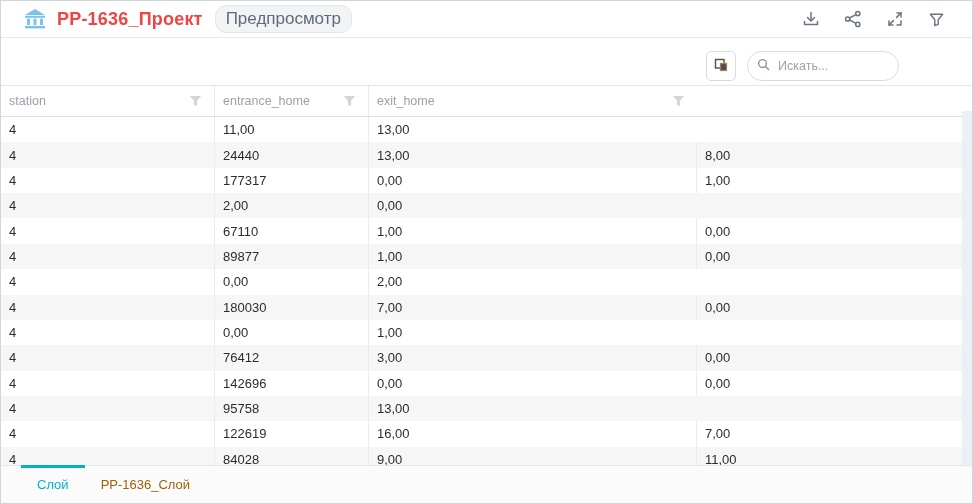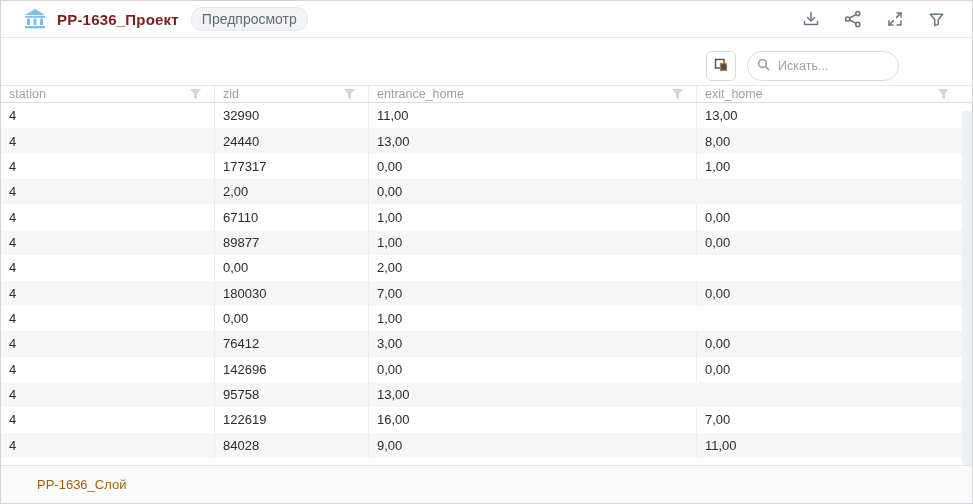--- a/index.html
+++ b/index.html
@@ -2,39 +2,39 @@
 <html><head>
 <meta charset="utf-8">
 <style>
   html,body{margin:0;padding:0;background:#fff;}
   .app{position:relative;width:973px;height:504px;box-sizing:border-box;border:1px solid #d2d6db;
        background:#fff;font-family:"Liberation Sans",sans-serif;overflow:hidden;}
 
   
   .topbar{display:flex;align-items:center;height:37px;border-bottom:1px solid #e5e7ea;padding:0 14px 0 22px;box-sizing:border-box;}
   .bank-icon{width:24px;height:22px;display:flex;align-items:center;justify-content:center;}
-  .title{font-size:15px;font-weight:700;color:#7f1d1d;margin:0 12px 0 10px;letter-spacing:.2px;}
-  .badge{font-size:14px;color:#5f6b7a;background:#f2f3f5;border:1px solid #e4e6e9;border-radius:11px;
+  .title{font-size:18px;font-weight:700;color:#ef4444;margin:0 12px 0 10px;letter-spacing:.2px;}
+  .badge{font-size:17px;color:#5f6b7a;background:#f2f3f5;border:1px solid #e4e6e9;border-radius:11px;
          padding:3px 10px;line-height:1.2;}
   .spacer{flex:1;}
   .action-icons{display:flex;align-items:center;gap:23px;margin-right:12px;}
   .aicon{width:19px;height:19px;cursor:pointer;display:flex;align-items:center;justify-content:center;}
 
   
   .toolbar{position:absolute;top:37px;left:0;right:0;height:47px;background:#fff;}
   .copy-btn{position:absolute;left:705px;top:13px;width:30px;height:30px;box-sizing:border-box;
             border:1px solid #d8dce1;border-radius:5px;background:#fff;display:flex;align-items:center;justify-content:center;cursor:pointer;}
   .search{position:absolute;left:746px;top:13px;width:152px;height:30px;box-sizing:border-box;
           border:1px solid #d8dce1;border-radius:15px;background:#fff;display:flex;align-items:center;padding:0 9px;gap:6px;}
   .search input{border:none;outline:none;flex:1;min-width:0;font-size:12.5px;color:#333;font-family:"Liberation Sans",sans-serif;background:transparent;}
   .search input::placeholder{color:#9aa3ae;}
 
   
   .table{position:absolute;top:84px;left:0;right:0;bottom:38px;overflow:hidden;background:#fff;}
-  .thead{display:grid;grid-template-columns:214px 154px 328px 1fr;height:18px;box-sizing:border-box;
+  .thead{display:grid;grid-template-columns:214px 154px 328px 1fr;height:32px;box-sizing:border-box;
          border-top:1px solid #e3e5e9;border-bottom:1px solid #dcdfe3;padding-right:10px;background:#fff;}
   .hcell{display:flex;align-items:center;justify-content:space-between;padding:0 12px 0 8px;
          color:#9aa1aa;font-size:12.5px;overflow:hidden;}
   .hcell:not(:last-child){border-right:1px solid #e8eaed;}
   .funnel{flex:0 0 auto;cursor:pointer;display:flex;align-items:center;}
   .tbody{position:relative;}
   .trow{display:grid;grid-template-columns:214px 154px 328px 1fr;height:25.36px;box-sizing:border-box;padding-right:10px;}
   .trow.alt{background:#f6f6f7;}
   .tcell{display:flex;align-items:center;padding:0 8px;font-size:13px;color:#2c2c2c;overflow:hidden;white-space:nowrap;}
   .tcell:not(:last-child){border-right:1px solid #eaecef;}
@@ -135,48 +135,39 @@
     <div class="thead">
       <div class="hcell">
         <span>station</span>
         <span class="funnel">
           <svg width="13" height="12" viewBox="0 0 14 13">
               <path d="M1 1 H13 L8.7 6.2 V12 L5.3 10.8 V6.2 Z" fill="#d2d5da"></path>
             </svg>
         </span>
       </div>
       <div class="hcell">
-        <span>zid</span>
-        <span class="funnel">
-          <svg width="13" height="12" viewBox="0 0 14 13">
-              <path d="M1 1 H13 L8.7 6.2 V12 L5.3 10.8 V6.2 Z" fill="#d2d5da"></path>
-            </svg>
-        </span>
-      </div>
-      <div class="hcell">
         <span>entrance_home</span>
         <span class="funnel">
           <svg width="13" height="12" viewBox="0 0 14 13">
               <path d="M1 1 H13 L8.7 6.2 V12 L5.3 10.8 V6.2 Z" fill="#d2d5da"></path>
             </svg>
         </span>
       </div>
       <div class="hcell">
         <span>exit_home</span>
         <span class="funnel">
           <svg width="13" height="12" viewBox="0 0 14 13">
               <path d="M1 1 H13 L8.7 6.2 V12 L5.3 10.8 V6.2 Z" fill="#d2d5da"></path>
             </svg>
         </span>
       </div>
     </div>
     <div class="tbody">
         <div class="trow">
           <div class="tcell">4</div>
-          <div class="tcell">32990</div>
           <div class="tcell">11,00</div>
           <div class="tcell">13,00</div>
         </div>
         <div class="trow alt">
           <div class="tcell">4</div>
           <div class="tcell">24440</div>
           <div class="tcell">13,00</div>
           <div class="tcell">8,00</div>
         </div>
         <div class="trow">
@@ -245,18 +236,21 @@
           <div class="tcell">4</div>
           <div class="tcell">84028</div>
           <div class="tcell">9,00</div>
           <div class="tcell">11,00</div>
         </div>
       </div>
     <div class="scroll-track"></div>
   </div>
 
   <div class="tabbar">
+    <div class="tab active">
+      <span>Слой</span>
+    </div>
     <div class="tab">
       <span>PP-1636_Слой</span>
     </div>
   </div>
 
 </div>
 
 </body></html>

